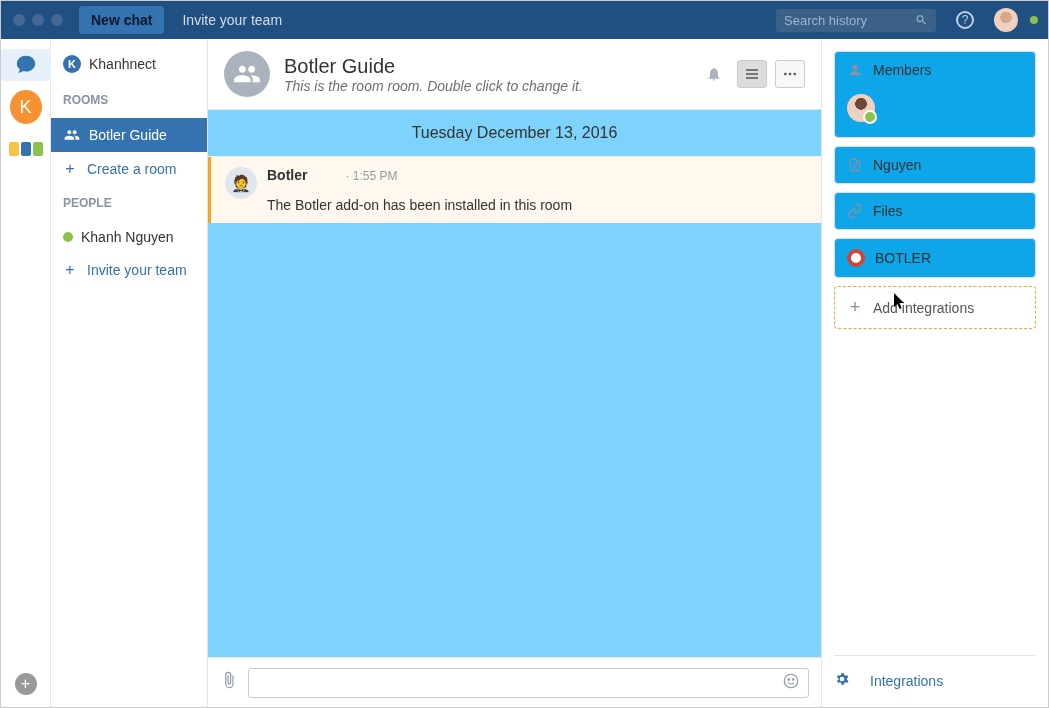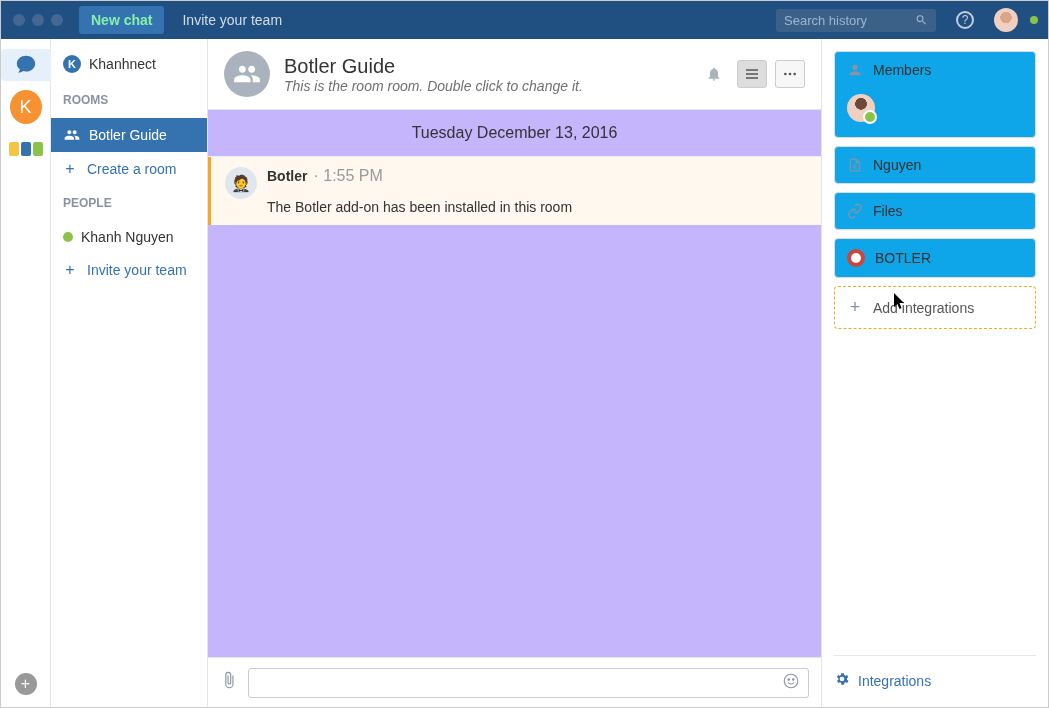--- a/index.html
+++ b/index.html
@@ -2,21 +2,21 @@
 <html><head>
 <meta charset="utf-8">
 <style>
 * { box-sizing: border-box; margin: 0; padding: 0; }
 body { font-family: -apple-system, BlinkMacSystemFont, "Segoe UI", Helvetica, Arial, sans-serif; font-size: 14px; color: #333; background: #fff; width: 1049px; height: 708px; overflow: hidden; border: 1px solid #ccc; display: flex; flex-direction: column; }
 
 
 .topbar { background: #205081; height: 38px; display: flex; align-items: center; padding: 0 10px; color: #fff; gap: 8px; }
 .traffic { display: flex; gap: 7px; margin-right: 8px; margin-left: 2px;}
 .traffic span { width: 12px; height: 12px; border-radius: 50%; background: #456793; display: inline-block; }
-.btn-newchat { background: #3572b0; color: #86efac; border: none; padding: 6px 12px; border-radius: 3px; font-size: 14px; font-weight: bold; cursor: pointer; }
+.btn-newchat { background: #3572b0; color: #0f172a; border: none; padding: 6px 12px; border-radius: 3px; font-size: 14px; font-weight: bold; cursor: pointer; }
 .invite-link { color: #d4dde8; font-size: 14px; margin-left: 10px; cursor: pointer; }
 .spacer { flex: 1; }
 .search-wrap { background: #3b6189; border-radius: 3px; display: flex; align-items: center; padding: 4px 8px; width: 160px; }
 .search-wrap input { background: transparent; border: none; color: #9db5cf; outline: none; width: 100%; font-size: 13px; }
 .search-wrap input::placeholder { color: #9db5cf; }
 .search-wrap svg { fill: #9db5cf; }
 .help-icon { width: 18px; height: 18px; border: 2px solid #c0cedd; border-radius: 50%; color: #c0cedd; font-size: 12px; display:flex; align-items:center; justify-content:center; cursor:pointer; margin-left: 12px;}
 .avatar-top { width: 24px; height: 24px; border-radius: 50%; background: #f0d0c0; margin-left: 12px; display:inline-block; background-image: radial-gradient(circle at 50% 40%, #d9a68a 30%, #f0d0c0 31%);}
 .status-dot-top { width: 8px; height: 8px; border-radius: 50%; background: #8BC34A; margin-left: 4px; }
 
@@ -53,27 +53,27 @@
 .chat-header { display:flex; align-items:center; gap:14px; padding: 12px 16px; border-bottom:1px solid #e5e5e5;}
 .room-avatar { width:46px; height:46px; border-radius:50%; background:#aab3bd; display:flex; align-items:center; justify-content:center;}
 .room-avatar svg { fill:#fff; }
 .room-title { font-size:20px; color:#333; font-weight:500;}
 .room-topic { font-size:14px; color:#707070; font-style:italic;}
 .hdr-actions { margin-left:auto; display:flex; align-items:center; gap:8px;}
 .hdr-btn { width:30px; height:28px; border:1px solid transparent; background:transparent; border-radius:3px; display:flex; align-items:center; justify-content:center; cursor:pointer; color:#8993a4;}
 .hdr-btn.sel { background:#ddd; border:1px solid #ccc; color:#555;}
 .hdr-btn.box { border:1px solid #ccc; background:#f7f7f7;}
 
-.chat-body { flex:1; overflow:auto; background:#c4b5fd;}
+.chat-body { flex:1; overflow:auto; background:#7dd3fc;}
 .date-divider { text-align:center; padding:14px 0; color:#333; font-size:16px; border-bottom:1px solid #eee; font-weight:500;}
 .msg { display:flex; gap:10px; padding:10px 14px; background:#fff8ee; border-left:3px solid #f5a623;}
 .msg-avatar { width:32px; height:32px; border-radius:50%; background:#e0e6ed; display:flex; align-items:center; justify-content:center; font-size:16px;}
 .msg-head { display:flex; gap:6px; align-items:baseline;}
 .msg-sender { font-weight:bold; color:#333;}
-.msg-time { font-size:16px; color:#999;}
+.msg-time { font-size:12px; color:#999;margin-left:32px;}
 .msg-time::before { content:"· "; color:#999;}
 .msg-body { color:#333; margin-top:14px;}
 
 .composer { border-top:1px solid #e5e5e5; padding:10px 12px; display:flex; align-items:center; gap:10px; height:50px;}
 .composer .attach { color:#8993a4; cursor:pointer; font-size:18px;}
 .composer .inputwrap { flex:1; border:1px solid #ccc; border-radius:3px; height:30px; display:flex; align-items:center; padding:0 8px;}
 .composer input { flex:1; border:none; outline:none; font-size:14px;}
 .composer .emoji { color:#8993a4; cursor:pointer;}
 
 
@@ -81,21 +81,21 @@
 .card { border:1px solid #ddd; border-radius:4px; background:#0ea5e9;}
 .card-row { display:flex; align-items:center; gap:10px; padding:10px 12px; cursor:pointer;}
 .card-row .ci { color:#8993a4; width:16px; display:flex; align-items:center; justify-content:center;}
 .card-members-body { padding:6px 12px 12px;}
 .member-av { width:28px; height:28px; border-radius:50%; background:#f0d0c0; position:relative; display:inline-block; background-image: radial-gradient(circle at 50% 35%, #6b4a3a 25%, #f0d0c0 26%);}
 .member-av::after { content:""; position:absolute; right:-2px; bottom:-2px; width:10px; height:10px; border-radius:50%; background:#8BC34A; border:2px solid #fff;}
 .card-dashed { border:1px dashed #f5a623; border-radius:4px;}
 .card-dashed .card-row { color:#555;}
 .botler-icon { width:18px; height:18px; border-radius:50%; background:#d04437; display:inline-block; position:relative;}
 .botler-icon::after { content:""; position:absolute; left:4px; top:4px; width:10px; height:10px; border-radius:50%; background:#fff;}
-.rpanel-footer { margin-top:auto; border-top:1px solid #e5e5e5; padding-top:10px; display:flex; align-items:center; gap:8px; color:#3572b0; cursor:pointer; height:40px;}
+.rpanel-footer { margin-top:auto; border-top:1px solid #e5e5e5; padding-top:10px; display:flex; align-items:center; gap:20px; color:#3572b0; cursor:pointer; height:40px;}
 .gear { color:#3572b0;}
 
 .cursor-img { position:absolute; pointer-events:none; font-size:14px; color:#000;}
 
 </style>
 </head>
 <body>
 
 <div class="topbar">
   <div class="traffic">

